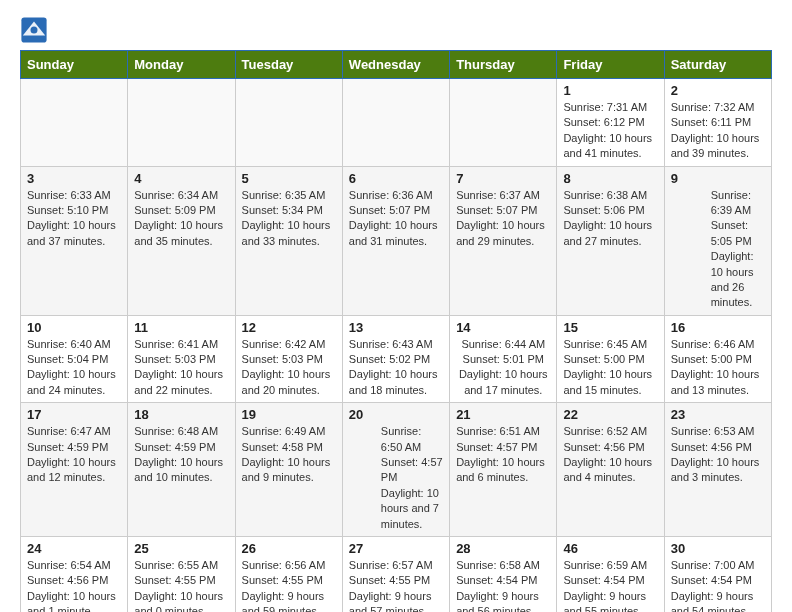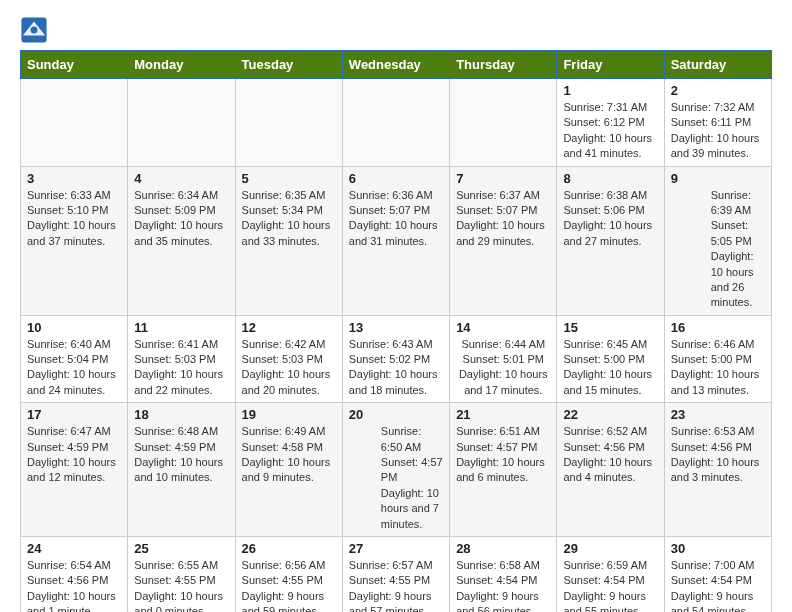--- a/index.html
+++ b/index.html
@@ -289,21 +289,21 @@
 Sunset: 4:55 PM
 Daylight: 9 hours and 57 minutes.</div>
         </td>
         <td>
           <div class="day-num">28</div>
           <div class="day-info" style="white-space: pre-line;">Sunrise: 6:58 AM
 Sunset: 4:54 PM
 Daylight: 9 hours and 56 minutes.</div>
         </td>
         <td>
-          <div class="day-num">29</div>
+          <div class="day-num">46</div>
           <div class="day-info" style="white-space: pre-line;">Sunrise: 6:59 AM
 Sunset: 4:54 PM
 Daylight: 9 hours and 55 minutes.</div>
         </td>
         <td>
           <div class="day-num">30</div>
           <div class="day-info" style="white-space: pre-line;">Sunrise: 7:00 AM
 Sunset: 4:54 PM
 Daylight: 9 hours and 54 minutes.</div>
         </td>

